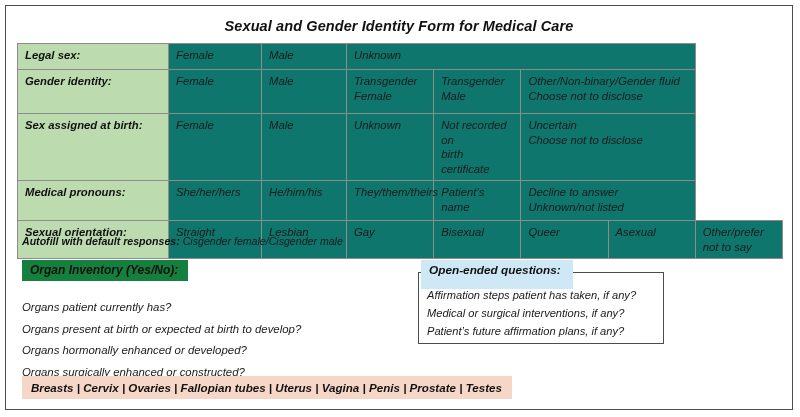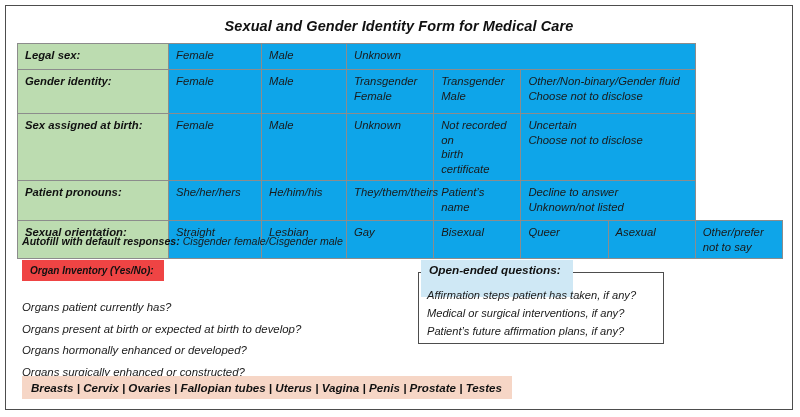--- a/index.html
+++ b/index.html
@@ -46,21 +46,21 @@
     width: 766px;
     border-collapse: collapse;
     table-layout: fixed;
   }
   .id-table td {
     border: 1px solid #8c8c8c;
     font-size: 11.3px;
     line-height: 14.5px;
     padding: 4px 6px 4px 7px;
     vertical-align: top;
-    background: #0ea5e9;
+    background: #0f766e;
     color: #1a1a1a;
   }
   .id-table td.rowhead {
     background: #bcdcb0;
     font-weight: bold;
     color: #111111;
     white-space: nowrap;
   }
   .id-table tr.r-legal td { height: 17px; }
   .id-table tr.r-gender td { height: 35px; }
@@ -85,22 +85,22 @@
 
   
   .organ-block {
     position: absolute;
     left: 16px;
     top: 254px;
     width: 380px;
   }
   .organ-head {
     display: inline-block;
-    background: #ef4444;
-    font-size: 10px;
+    background: #15803d;
+    font-size: 12px;
     font-weight: bold;
     color: #111111;
     padding: 4px 10px 4px 8px;
     line-height: 13px;
   }
   .organ-list {
     margin-top: 16px;
   }
   .organ-list .q {
     font-size: 11.4px;
@@ -116,21 +116,21 @@
     width: 246px;
   }
   .oe-head {
     position: absolute;
     left: 3px;
     top: 0;
     background: #cfe8f5;
     font-size: 11.8px;
     font-weight: bold;
     color: #111111;
-    padding: 4px 12px 20px 8px;
+    padding: 4px 12px 12px 8px;
     line-height: 13px;
     z-index: 2;
     white-space: nowrap;
   }
   .oe-box {
     position: absolute;
     left: 0;
     top: 12px;
     width: 246px;
     height: 72px;
@@ -224,21 +224,21 @@
           <span class="sub">Not recorded on</span>
           <span class="sub">birth certificate</span>
         </td>
         <td colspan="2">
           <span class="sub">Uncertain</span>
           <span class="sub">Choose not to disclose</span>
         </td>
       </tr>
 
       <tr class="r-pron">
-        <td class="rowhead">Patient pronouns:</td>
+        <td class="rowhead">Medical pronouns:</td>
         <td>
             <span class="sub">She/her/hers</span>
           </td>
         <td>
             <span class="sub">He/him/his</span>
           </td>
         <td>
             <span class="sub">They/them/theirs</span>
           </td>
         <td>

